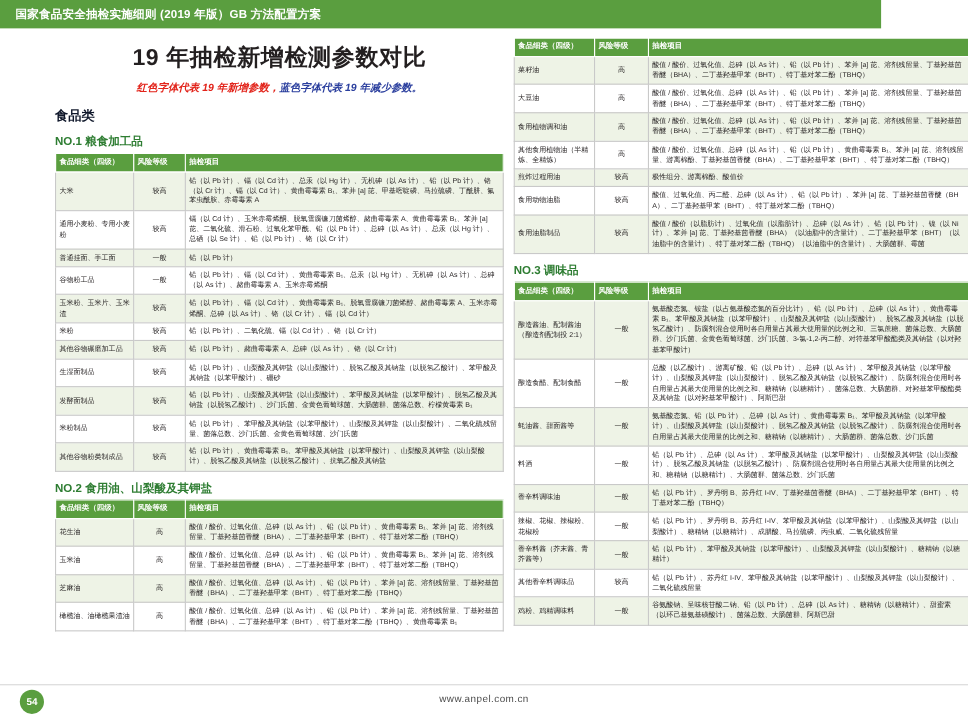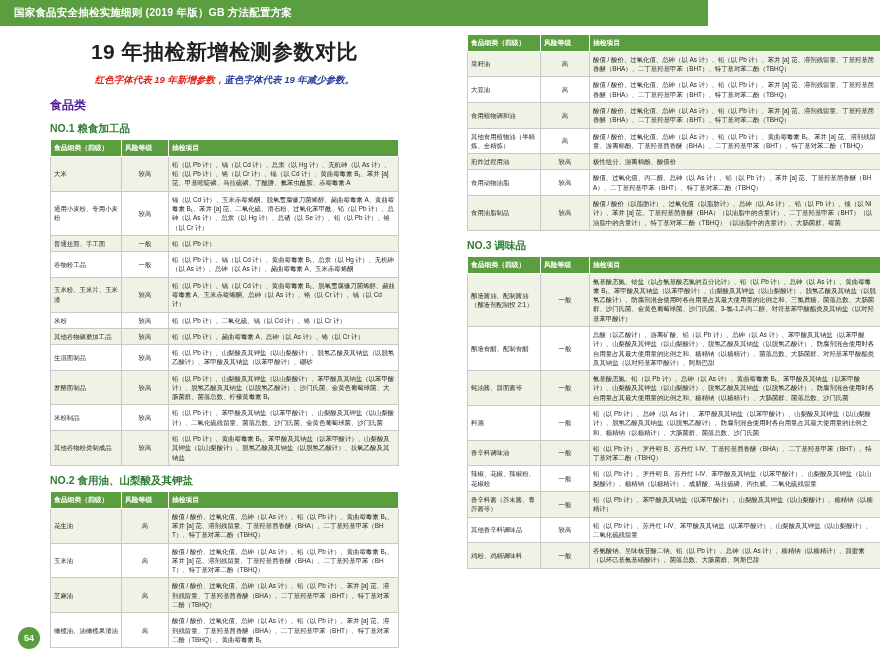--- a/index.html
+++ b/index.html
@@ -8,21 +8,21 @@
     background:#ffffff;
     font-family:"Liberation Sans","DejaVu Sans",sans-serif;
     color:#231f20;
     overflow:hidden;
     position:relative;
   }
   .page{position:relative;width:880px;height:649px;}
 
   
   .hdr{
-    position:absolute;left:0;top:0;width:708px;height:26px;
+    position:absolute;left:0;top:0;width:801px;height:26px;
     background:#5a9e3f;
   }
   .hdr .title{
     position:absolute;left:14px;top:6px;
     font-size:10.5px;font-weight:bold;color:#ffffff;letter-spacing:.2px;
   }
   .hdr .rule{
     position:absolute;left:0;top:26px;width:880px;height:3px;background:#ffffff;
   }
 
@@ -35,35 +35,35 @@
     position:absolute;left:0;right:0;top:7px;text-align:center;
     font-size:9px;color:#4c4c4c;letter-spacing:.4px;
   }
   .pagenum{
     position:absolute;left:18px;bottom:0;width:22px;height:22px;border-radius:11px;
     background:#5a9e3f;color:#fff;font-size:9px;font-weight:bold;
     display:flex;align-items:center;justify-content:center;
   }
 
   
-  .col-left{position:absolute;left:50px;top:34px;width:349px;}
+  .col-left{position:absolute;left:50px;top:34px;width:408px;}
   .col-right{position:absolute;left:448px;top:34px;width:414px;padding-left:19px;}
 
   .maintitle{
     text-align:center;font-size:21px;font-weight:bold;color:#231f20;
     margin:4px 0 8px 0;letter-spacing:.5px;
   }
   .subtitle{
     text-align:center;font-size:9.5px;font-weight:bold;margin-bottom:10px;font-style:italic;
   }
   .red{color:#e2231a;}
   .blue{color:#2b3f9e;}
 
   .secthead{
-    font-size:12px;font-weight:bold;color:#4c1d95;margin:6px 0 4px 0;
+    font-size:12px;font-weight:bold;color:#0f172a;margin:6px 0 4px 0;
   }
   .nohead{
     font-size:10.5px;font-weight:bold;color:#2e7d32;margin:8px 0 3px 0;
   }
 
   
   table.t{
     border-collapse:collapse;width:100%;table-layout:fixed;
     font-size:6.4px;line-height:1.45;
   }
@@ -313,15 +313,18 @@
         <tr class="alt">
           <td class="cat">鸡粉、鸡精调味料</td>
           <td class="c">一般</td>
           <td>谷氨酸钠、呈味核苷酸二钠、铅（以 Pb 计）、总砷（以 As 计）、糖精钠（以糖精计）、甜蜜素（以环己基氨基磺酸计）、菌落总数、大肠菌群、阿斯巴甜</td>
         </tr>
       </tbody>
     </table>
 
   </div>
 
+  <div class="footer">
+    <div class="url">www.anpel.com.cn</div>
+  </div>
   <div class="pagenum">54</div>
 
 </div>
 
 </body></html>

